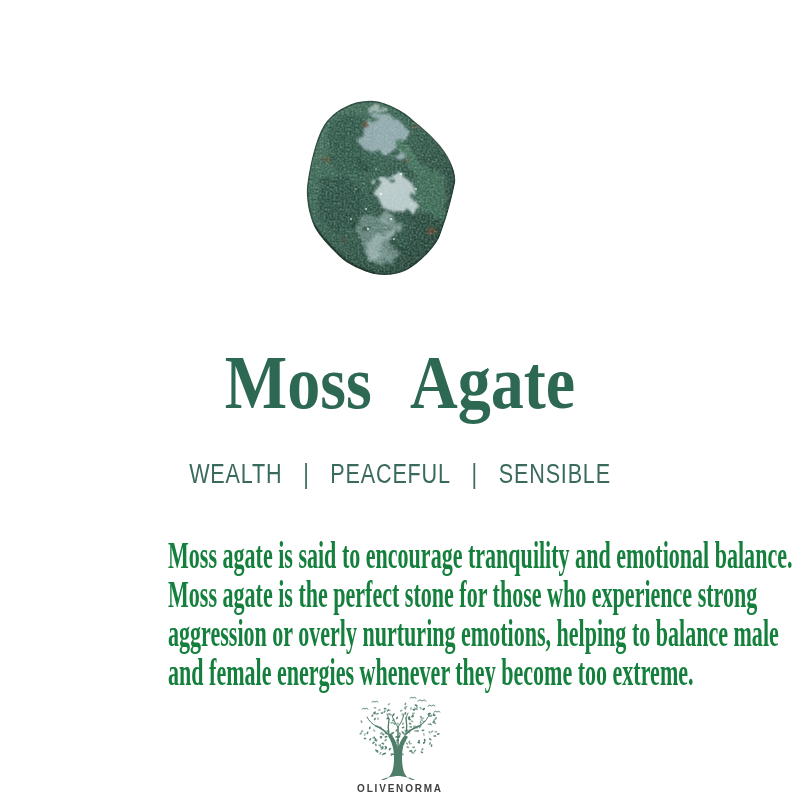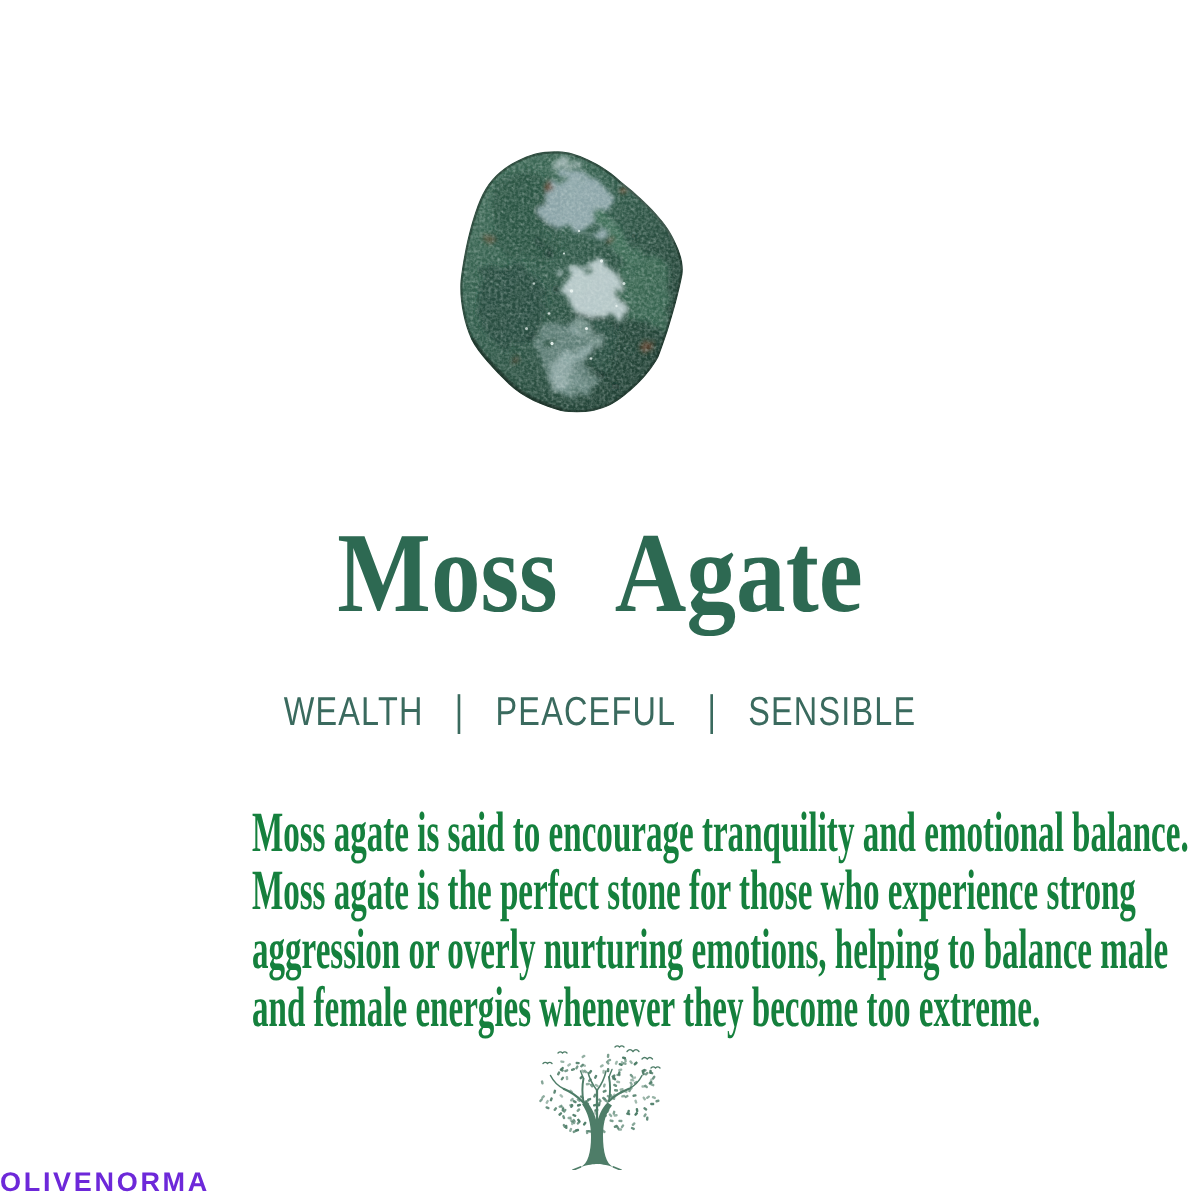--- a/index.html
+++ b/index.html
@@ -34,22 +34,23 @@
   .desc .line{
     white-space:nowrap;text-align:center;
     font-family:"Liberation Serif", serif;font-weight:700;
     font-size:38px;line-height:39px;
     transform:scaleX(0.58);transform-origin:50% 50%;
   }
   
   .logo{position:absolute;left:348px;top:684px;width:104px;height:84px;}
   .brand-name{
     position:absolute;left:0;right:0;top:769px;
+    text-align:center;
     font-family:"Liberation Sans", sans-serif;font-weight:700;
-    font-size:18px;line-height:15px;color:#6d28d9;letter-spacing:1.8px;
+    font-size:10px;line-height:15px;color:#404040;letter-spacing:1.8px;
     white-space:nowrap;
   }
 </style>
 </head>
 <body>
 
 <div class="canvas">
 
   <svg class="stone" viewBox="0 0 153 176" aria-hidden="true">
     <defs>

